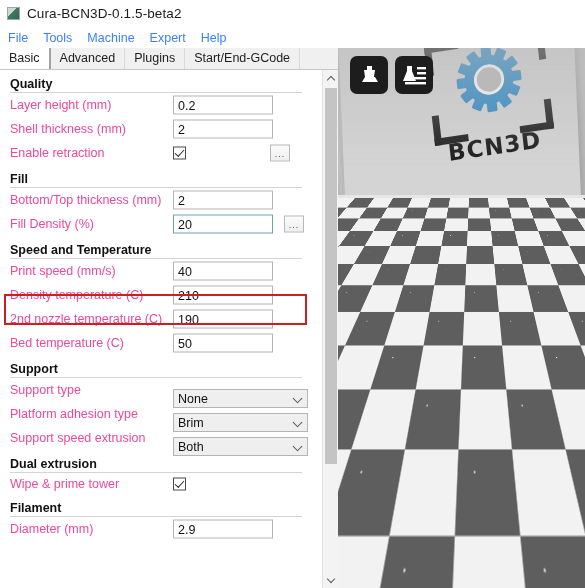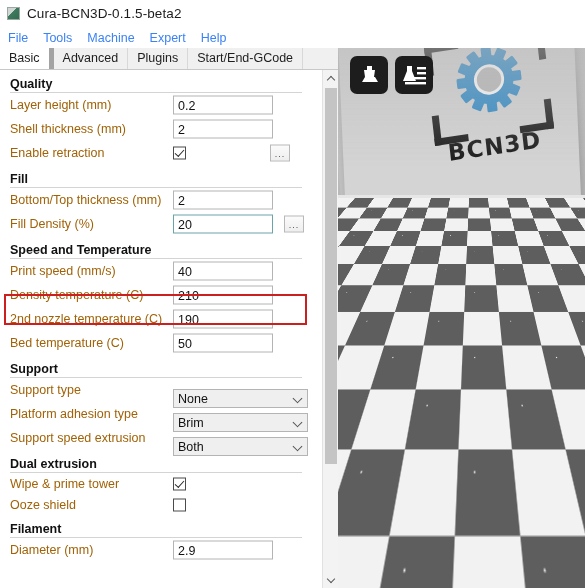--- a/index.html
+++ b/index.html
@@ -54,21 +54,21 @@
   .tab {
     font-size: 12.5px; color: #1d1d1d;
     padding: 3px 9px 4px 9px;
     background: #f0f0f0;
     white-space: nowrap; cursor: default;
     border-right: 1px solid #d8d8d8;
     line-height: 14px;
   }
   .tab.active {
     background: #ffffff;
-    border-right: 5px solid #a3a3a3;
+    border-right: 2px solid #a3a3a3;
   }
 
   
   #panel {
     position: absolute; left: 0; top: 70px;
     width: 322px; height: 518px;
     background: #ffffff;
     overflow: hidden;
   }
   #panel-inner {
@@ -88,21 +88,21 @@
     border-bottom: 1px solid #d4d4d4;
   }
 
   .row {
     display: flex; align-items: center;
     height: 24px;
     padding-left: 10px;
     position: relative;
   }
   .row .lbl {
-    font-size: 12.5px; color: #a16207;
+    font-size: 12.5px; color: #ec4899;
     white-space: nowrap;
     flex: none;
     text-align: right;
   }
   .ctrl-wrap {
     position: absolute; left: 173px; top: 50%;
     transform: translateY(-50%);
     display: flex; align-items: center;
   }
   .txtbox {
@@ -409,26 +409,20 @@
             <i class="chev"></i>
           </span>
         </span>
       </div>
 
       <div class="group-head">Dual extrusion</div>
       <div class="row" style="height:21px">
         <span class="lbl">Wipe &amp; prime tower</span>
         <span class="ctrl-wrap">
           <span class="cbox checked"></span>
-        </span>
-      </div>
-      <div class="row" style="height:21px">
-        <span class="lbl">Ooze shield</span>
-        <span class="ctrl-wrap">
-          <span class="cbox"></span>
         </span>
       </div>
 
       <div class="group-head">Filament</div>
       <div class="row">
         <span class="lbl">Diameter (mm)</span>
         <span class="ctrl-wrap">
           <input class="txtbox" value="2.9" style="">
         </span>
       </div>

